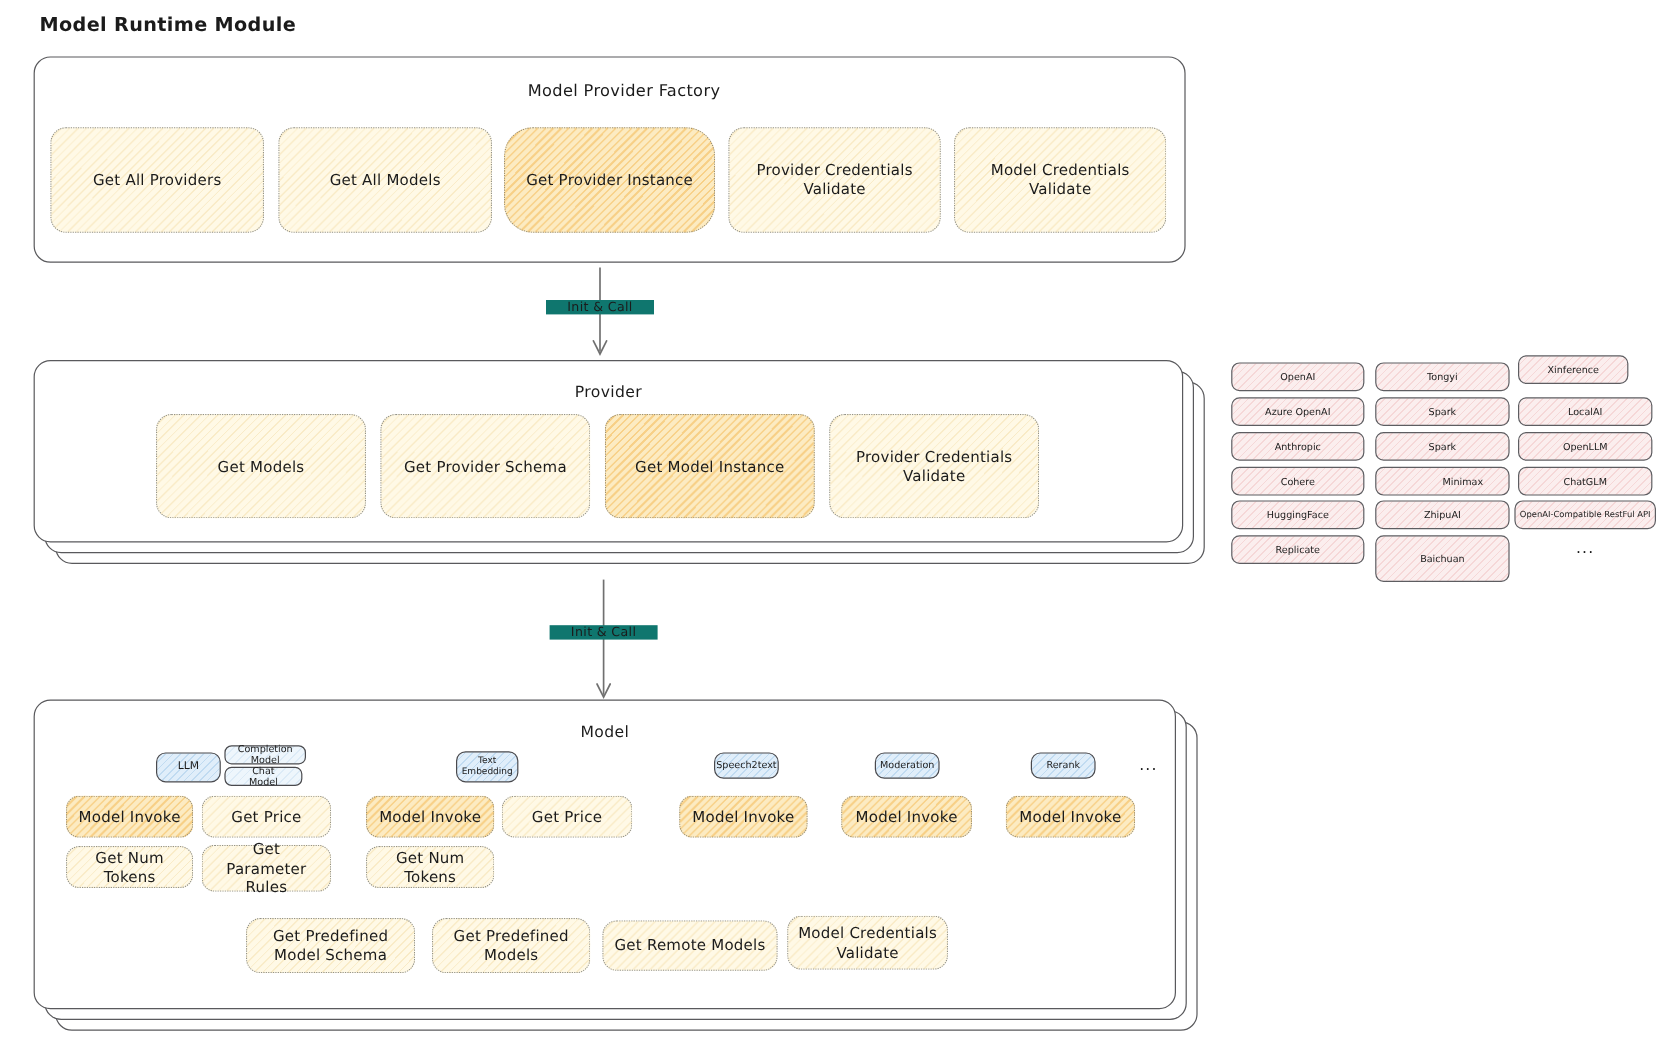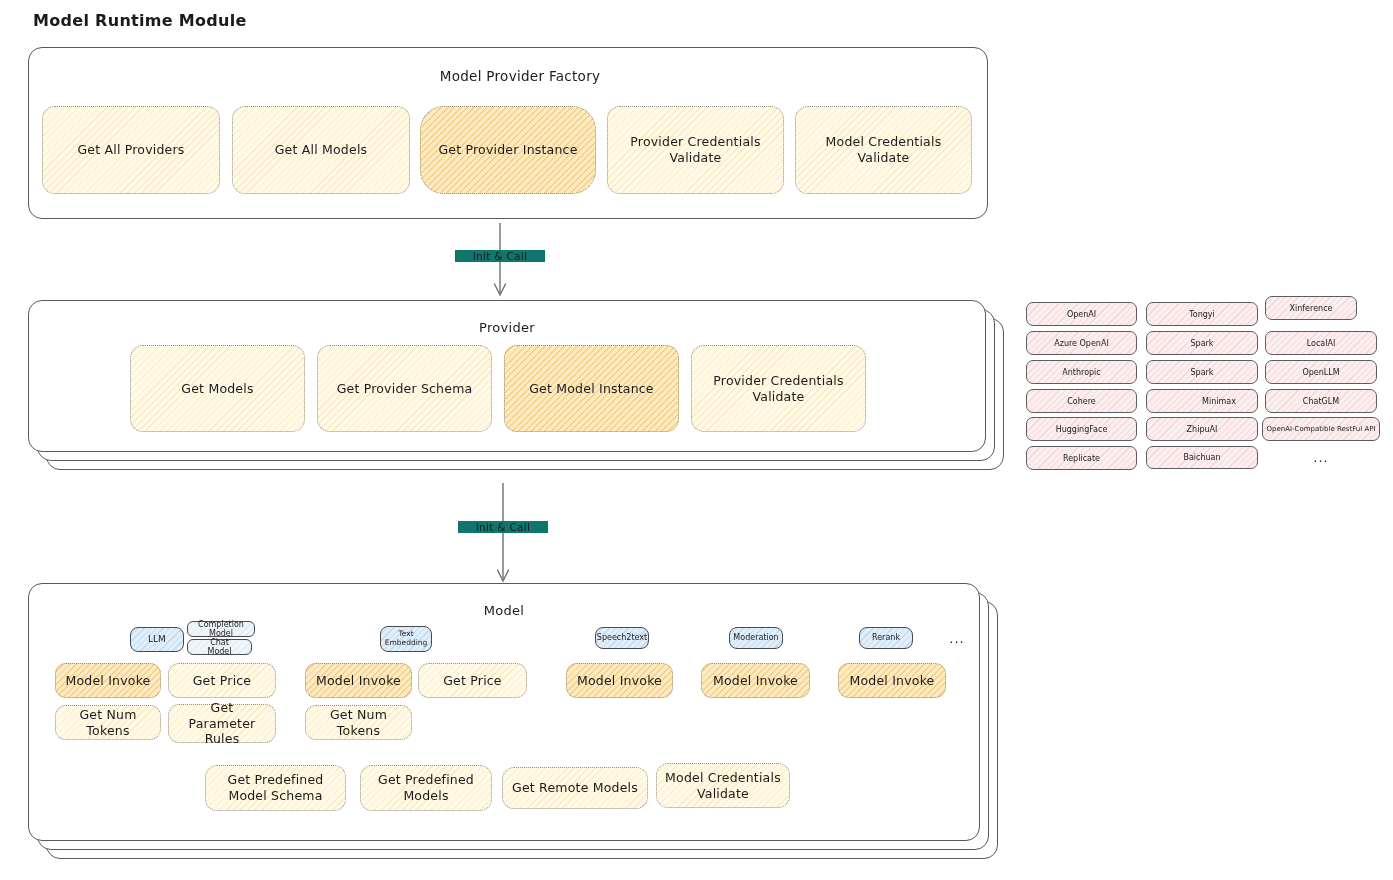--- a/index.html
+++ b/index.html
@@ -106,21 +106,21 @@
 <div class="vendor" style="left:1026px; top:360px; width:111px; height:24px;">Anthropic</div>
 <div class="vendor" style="left:1026px; top:389px; width:111px; height:24px;">Cohere</div>
 <div class="vendor" style="left:1026px; top:417px; width:111px; height:24px;">HuggingFace</div>
 <div class="vendor" style="left:1026px; top:446px; width:111px; height:24px;">Replicate</div>
 
 <div class="vendor" style="left:1146px; top:302px; width:112px; height:24px;">Tongyi</div>
 <div class="vendor" style="left:1146px; top:331px; width:112px; height:24px;">Spark</div>
 <div class="vendor" style="left:1146px; top:360px; width:112px; height:24px;">Spark</div>
 <div class="vendor" style="left:1146px; top:389px; width:112px; height:24px;padding-left:36px;">Minimax</div>
 <div class="vendor" style="left:1146px; top:417px; width:112px; height:24px;">ZhipuAI</div>
-<div class="vendor" style="left:1146px; top:446px; width:112px; height:23px;">Baichuan</div>
+<div class="vendor" style="left:1146px; top:446px; width:112px; height:39px;">Baichuan</div>
 
 <div class="vendor" style="left:1265px; top:296px; width:92px; height:24px;">Xinference</div>
 <div class="vendor" style="left:1265px; top:331px; width:112px; height:24px;">LocalAI</div>
 <div class="vendor" style="left:1265px; top:360px; width:112px; height:24px;">OpenLLM</div>
 <div class="vendor" style="left:1265px; top:389px; width:112px; height:24px;">ChatGLM</div>
 <div class="vendor" style="left:1262px; top:417px; width:118px; height:24px; font-size:7px;">OpenAI-Compatible RestFul API</div>
 <div class="ellipsis-label" style="left:1265px; top:450px; width:112px;">...</div>
 
 <svg class="arrow" style="left:494px; top:483px;" width="18" height="100">
   <path d="M9 0 V96" stroke="#707070" stroke-width="1.4" fill="none"></path>

